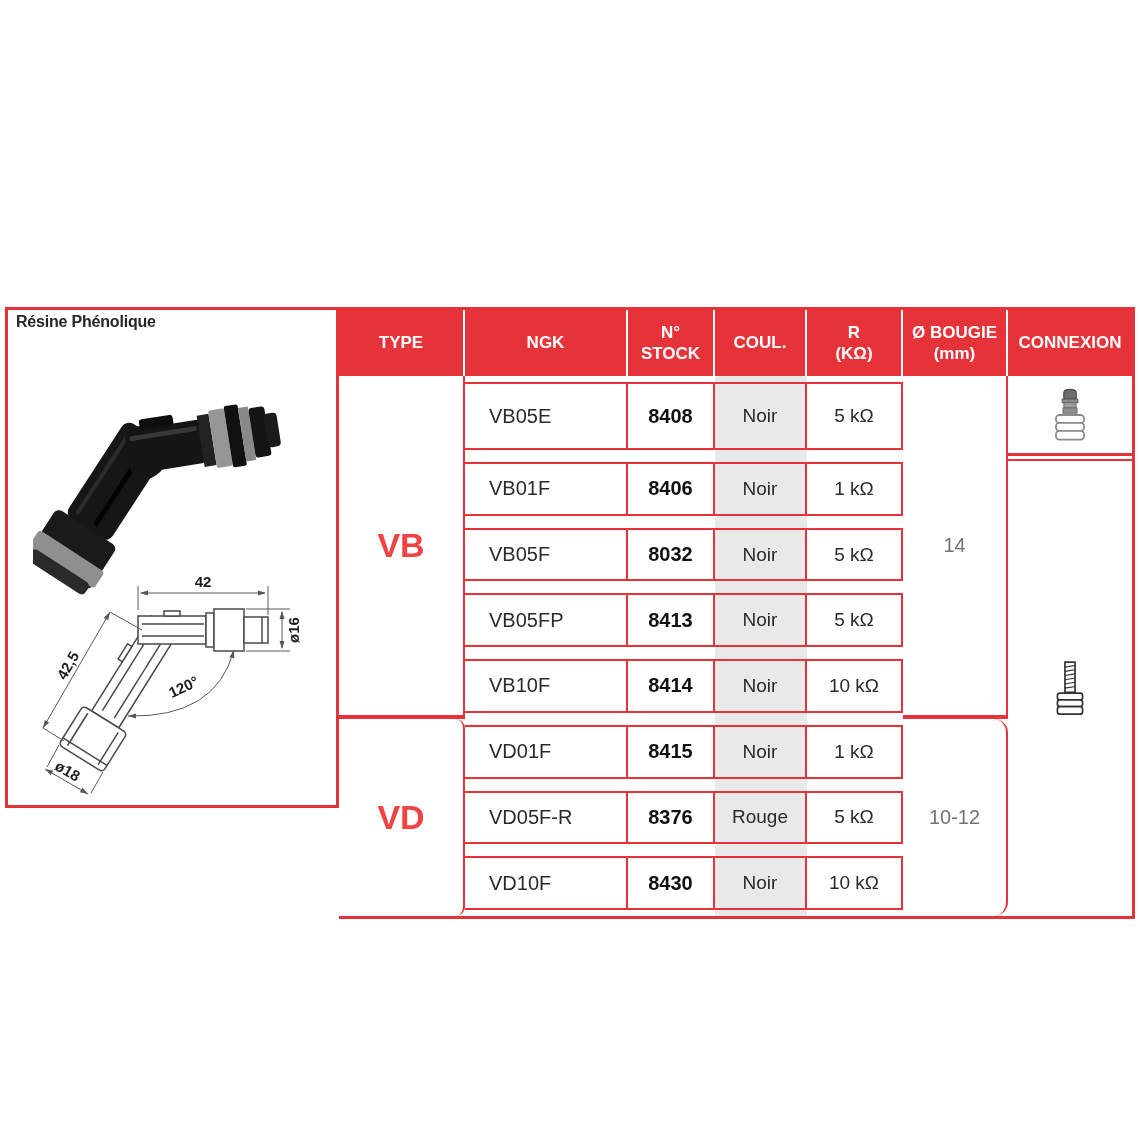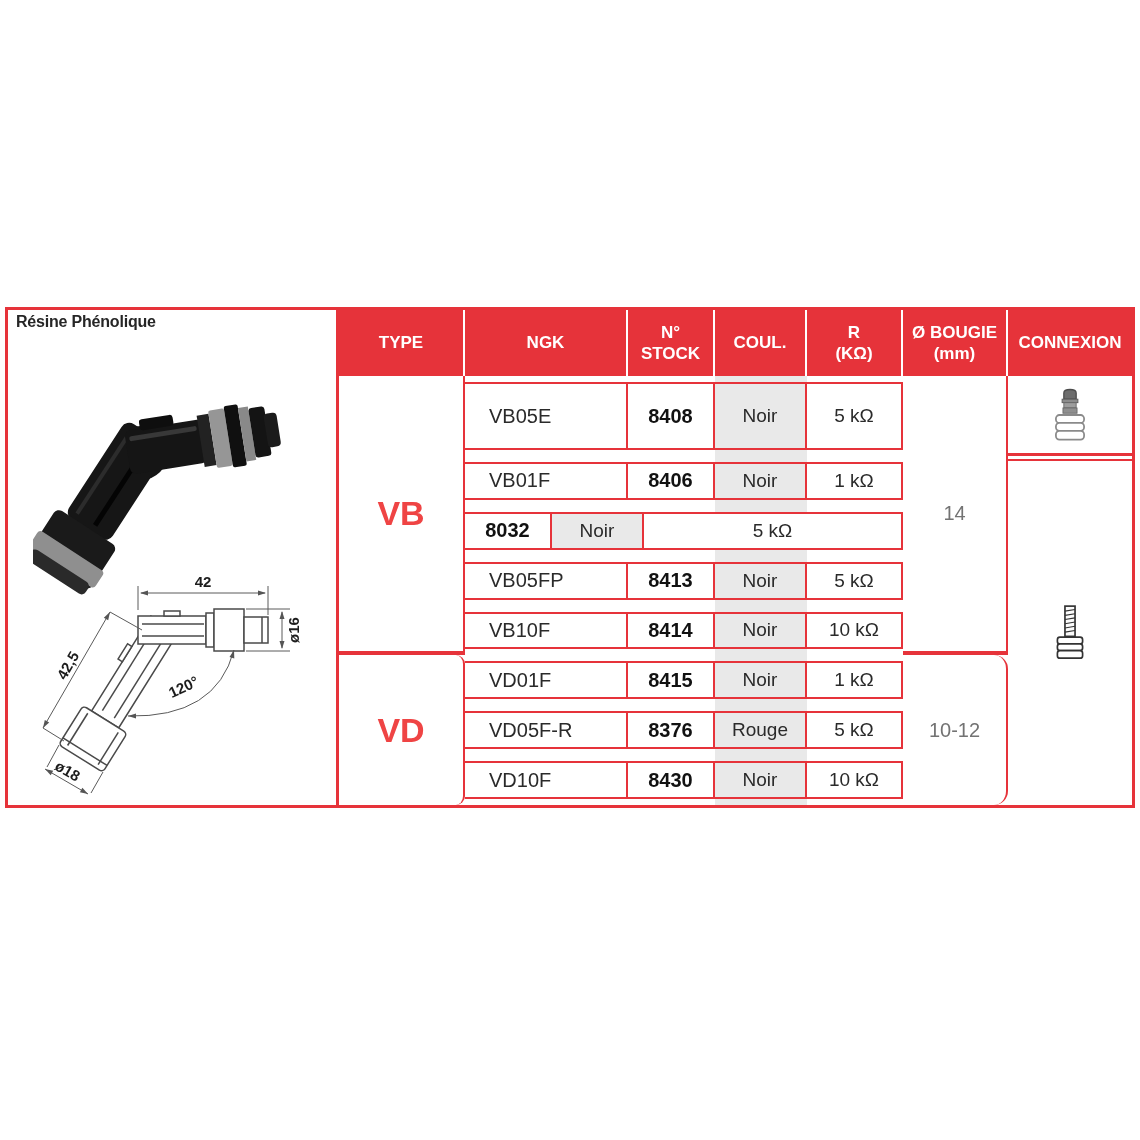--- a/index.html
+++ b/index.html
@@ -11,21 +11,21 @@
   
   .left-panel { position:relative; width:334px; height:501px;
                 border:3px solid #e6333a; background:#fff; }
   .panel-title { position:absolute; top:3px; left:8px; font-size:16px; font-weight:bold;
                  color:#262626; letter-spacing:-0.2px; }
   .photo   { position:absolute; top:55px; left:25px; }
   .drawing { position:absolute; top:256px; left:10px; }
   .dim-label { font-size:15px; font-weight:bold; fill:#1d1d1d; }
 
   
-  .spec-table { position:relative; width:796px; height:501px; background:#fff;
+  .spec-table { position:relative; width:796px; height:612px; background:#fff;
                 border:3px solid #e6333a; border-left:none;
                 display:grid;
                 grid-template-columns:126px 163px 87px 92px 96px 105px 1fr;
                 grid-template-rows:66px 80px repeat(7, 1fr); }
   .th { background:#e6333a; color:#fff; font-weight:bold; font-size:17px; line-height:1.25;
         display:flex; align-items:center; justify-content:center; text-align:center;
         white-space:pre-line; border-right:2px solid #fff; grid-row:1; }
   .th.last { border-right:none; }
 
   .coul-strip { grid-area:2/4/10/5; background:#e9e9e9; }
@@ -178,20 +178,21 @@
         <div class="c coul">Noir</div>
         <div class="c r">5 kΩ</div>
       </div>
       <div class="rb rb2">
         <div class="c ngk">VB01F</div>
         <div class="c stock">8406</div>
         <div class="c coul">Noir</div>
         <div class="c r">1 kΩ</div>
       </div>
       <div class="rb rb3">
+        <div class="c ngk">VB05F</div>
         <div class="c stock">8032</div>
         <div class="c coul">Noir</div>
         <div class="c r">5 kΩ</div>
       </div>
       <div class="rb rb4">
         <div class="c ngk">VB05FP</div>
         <div class="c stock">8413</div>
         <div class="c coul">Noir</div>
         <div class="c r">5 kΩ</div>
       </div>

